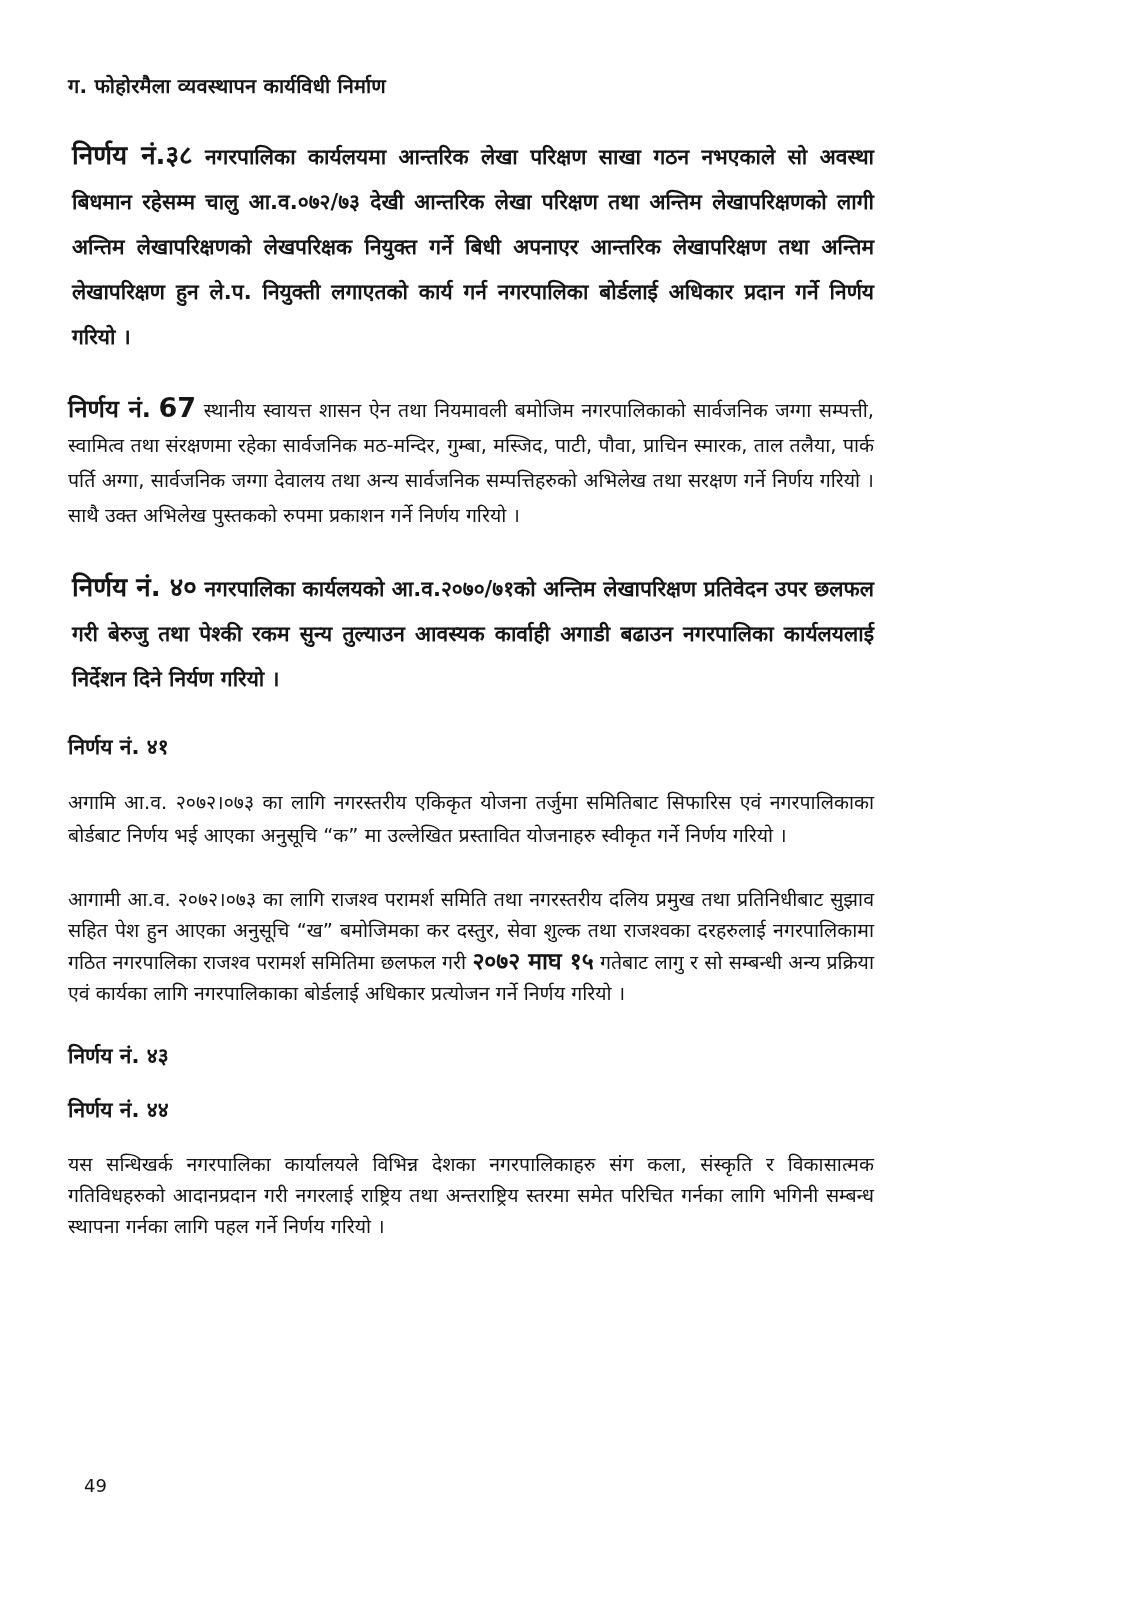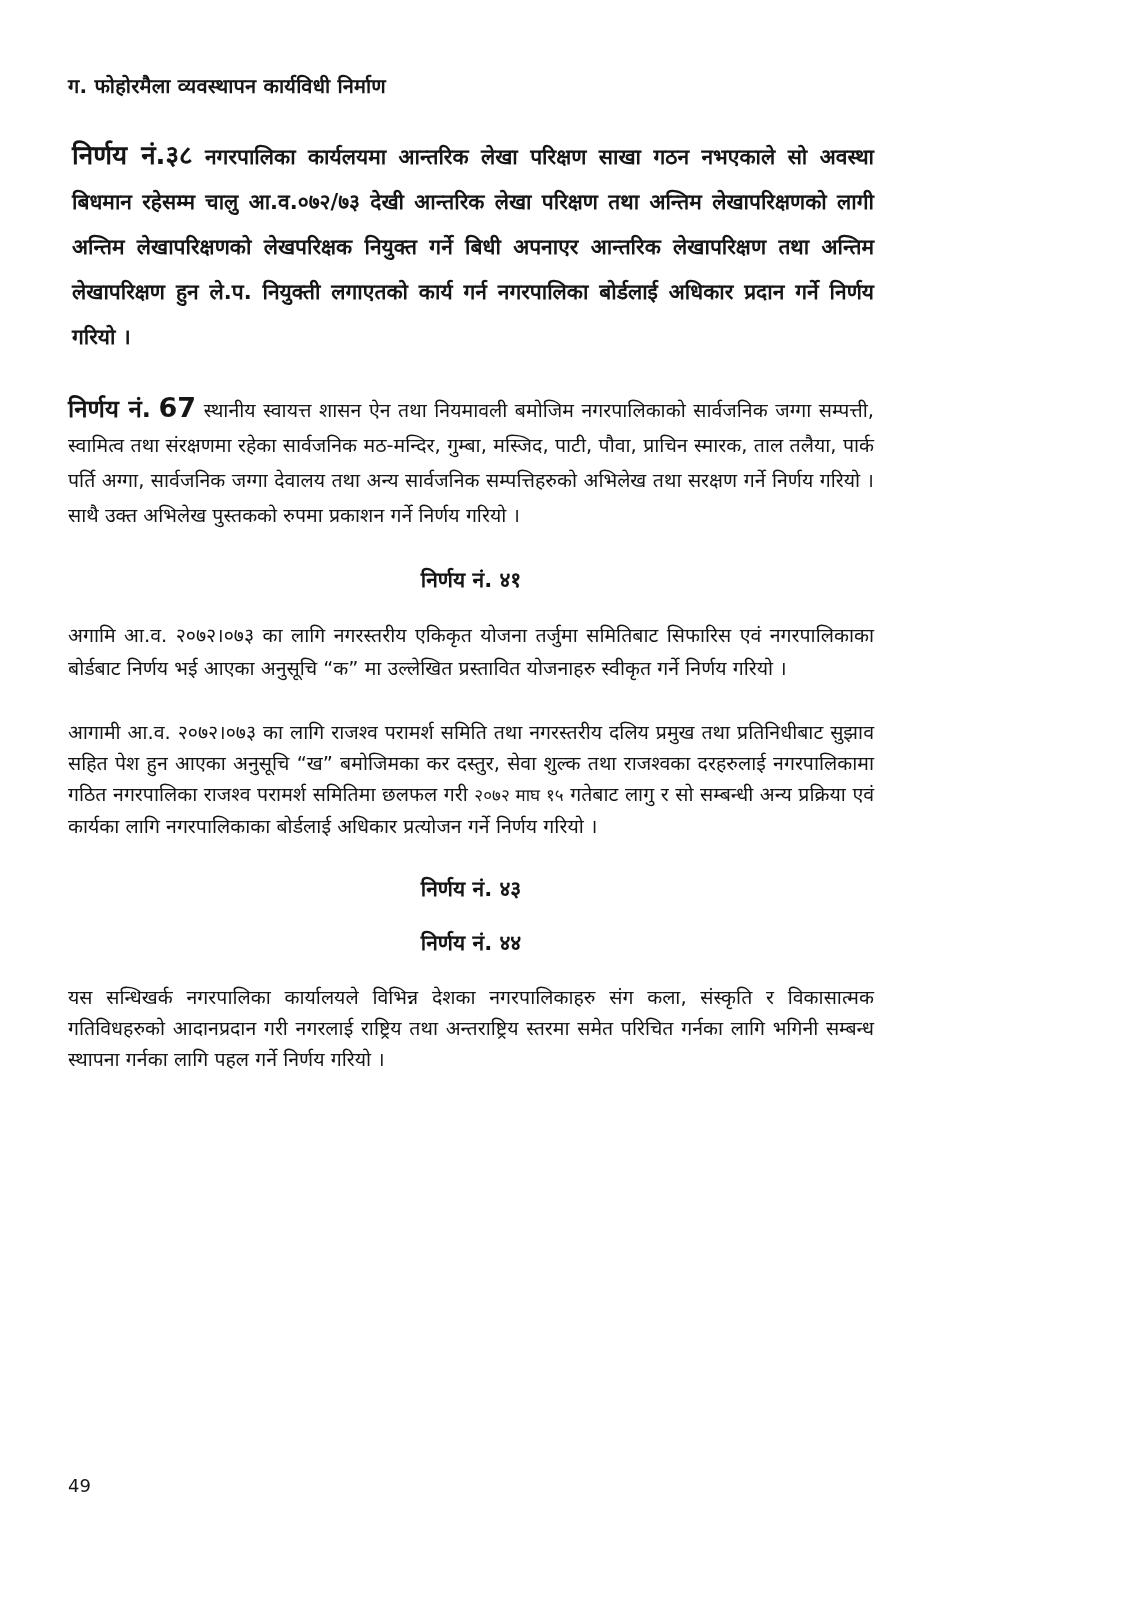--- a/index.html
+++ b/index.html
@@ -47,59 +47,60 @@
     font-weight: bold;
   }
   .decision-label-num {
     font-size: 27px;
     font-weight: bold;
   }
   .decision-heading {
     font-size: 21px;
     font-weight: bold;
     margin: 0 0 26px 0;
-    text-align: center;
   }
   .body-para {
     font-size: 19.5px;
     font-weight: normal;
     line-height: 33px;
     text-align: justify;
     margin: 0 0 32px 0;
   }
   .body-para.tight {
     line-height: 31px;
   }
   .inline-highlight {
-    font-size: 17px;
-    font-weight: normal;
+    font-size: 23px;
+    font-weight: bold;
     margin-top: 40px;
   }
   .page-number {
     position: absolute;
-    left: 68px;
+    left: 84px;
     bottom: 104px;
     font-size: 18px;
     color: #151515;
   }
 </style>
 </head>
 <body>
 
 <div class="page">
 
   <p class="section-heading">ग.  फोहोरमैला व्यवस्थापन कार्यविधी निर्माण</p>
 
   <p class="decision-para-bold"><span class="decision-label-xl">निर्णय नं.३८</span>
     <span>नगरपालिका कार्यलयमा आन्तरिक लेखा परिक्षण साखा गठन नभएकाले सो अवस्था बिधमान रहेसम्म चालु आ.व.०७२/७३ देखी आन्तरिक लेखा परिक्षण तथा अन्तिम लेखापरिक्षणको लागी अन्तिम लेखापरिक्षणको लेखपरिक्षक नियुक्त गर्ने बिधी अपनाएर आन्तरिक लेखापरिक्षण तथा अन्तिम लेखापरिक्षण हुन ले.प. नियुक्ती लगाएतको कार्य गर्न नगरपालिका बोर्डलाई अधिकार प्रदान गर्ने निर्णय गरियो ।</span></p>
 
   <p class="decision-mixed"><span class="decision-label">निर्णय नं.</span>
     <span class="decision-label-num">67</span>
     <span>स्थानीय स्वायत्त शासन ऐन तथा नियमावली बमोजिम नगरपालिकाको सार्वजनिक जग्गा सम्पत्ती, स्वामित्व तथा संरक्षणमा रहेका सार्वजनिक मठ-मन्दिर, गुम्बा, मस्जिद, पाटी, पौवा, प्राचिन स्मारक, ताल तलैया, पार्क पर्ति अग्गा, सार्वजनिक जग्गा देवालय तथा अन्य सार्वजनिक सम्पत्तिहरुको अभिलेख तथा सरक्षण गर्ने निर्णय गरियो । साथै उक्त अभिलेख पुस्तकको रुपमा प्रकाशन गर्ने निर्णय गरियो ।</span></p>
 
+  <p class="decision-para-bold"><span class="decision-label-xl">निर्णय नं. ४०</span>
+    <span>नगरपालिका कार्यलयको आ.व.२०७०/७१को अन्तिम लेखापरिक्षण प्रतिवेदन उपर छलफल गरी बेरुजु तथा पेश्की रकम सुन्य तुल्याउन आवस्यक कार्वाही अगाडी बढाउन नगरपालिका कार्यलयलाई निर्देशन दिने निर्यण गरियो ।</span></p>
 
   <p class="decision-heading">निर्णय नं. ४१</p>
   <p class="body-para">अगामि आ.व. २०७२।०७३ का लागि नगरस्तरीय एकिकृत योजना तर्जुमा समितिबाट सिफारिस एवं नगरपालिकाका बोर्डबाट निर्णय भई आएका  अनुसूचि “क” मा उल्लेखित प्रस्तावित योजनाहरु स्वीकृत गर्ने निर्णय गरियो ।</p>
 
   <p class="body-para tight"><span>आगामी आ.व. २०७२।०७३ का लागि राजश्व परामर्श समिति तथा नगरस्तरीय दलिय प्रमुख तथा प्रतिनिधीबाट सुझाव सहित पेश हुन आएका अनुसूचि “ख” बमोजिमका कर दस्तुर, सेवा शुल्क तथा राजश्वका दरहरुलाई नगरपालिकामा गठित नगरपालिका राजश्व परामर्श समितिमा छलफल गरी</span>
     <span class="inline-highlight">२०७२ माघ १५</span>
     <span>गतेबाट लागु र सो सम्बन्धी अन्य प्रक्रिया एवं कार्यका लागि नगरपालिकाका बोर्डलाई अधिकार प्रत्योजन गर्ने निर्णय गरियो ।</span></p>
 
   <p class="decision-heading">निर्णय नं. ४३</p>
 

